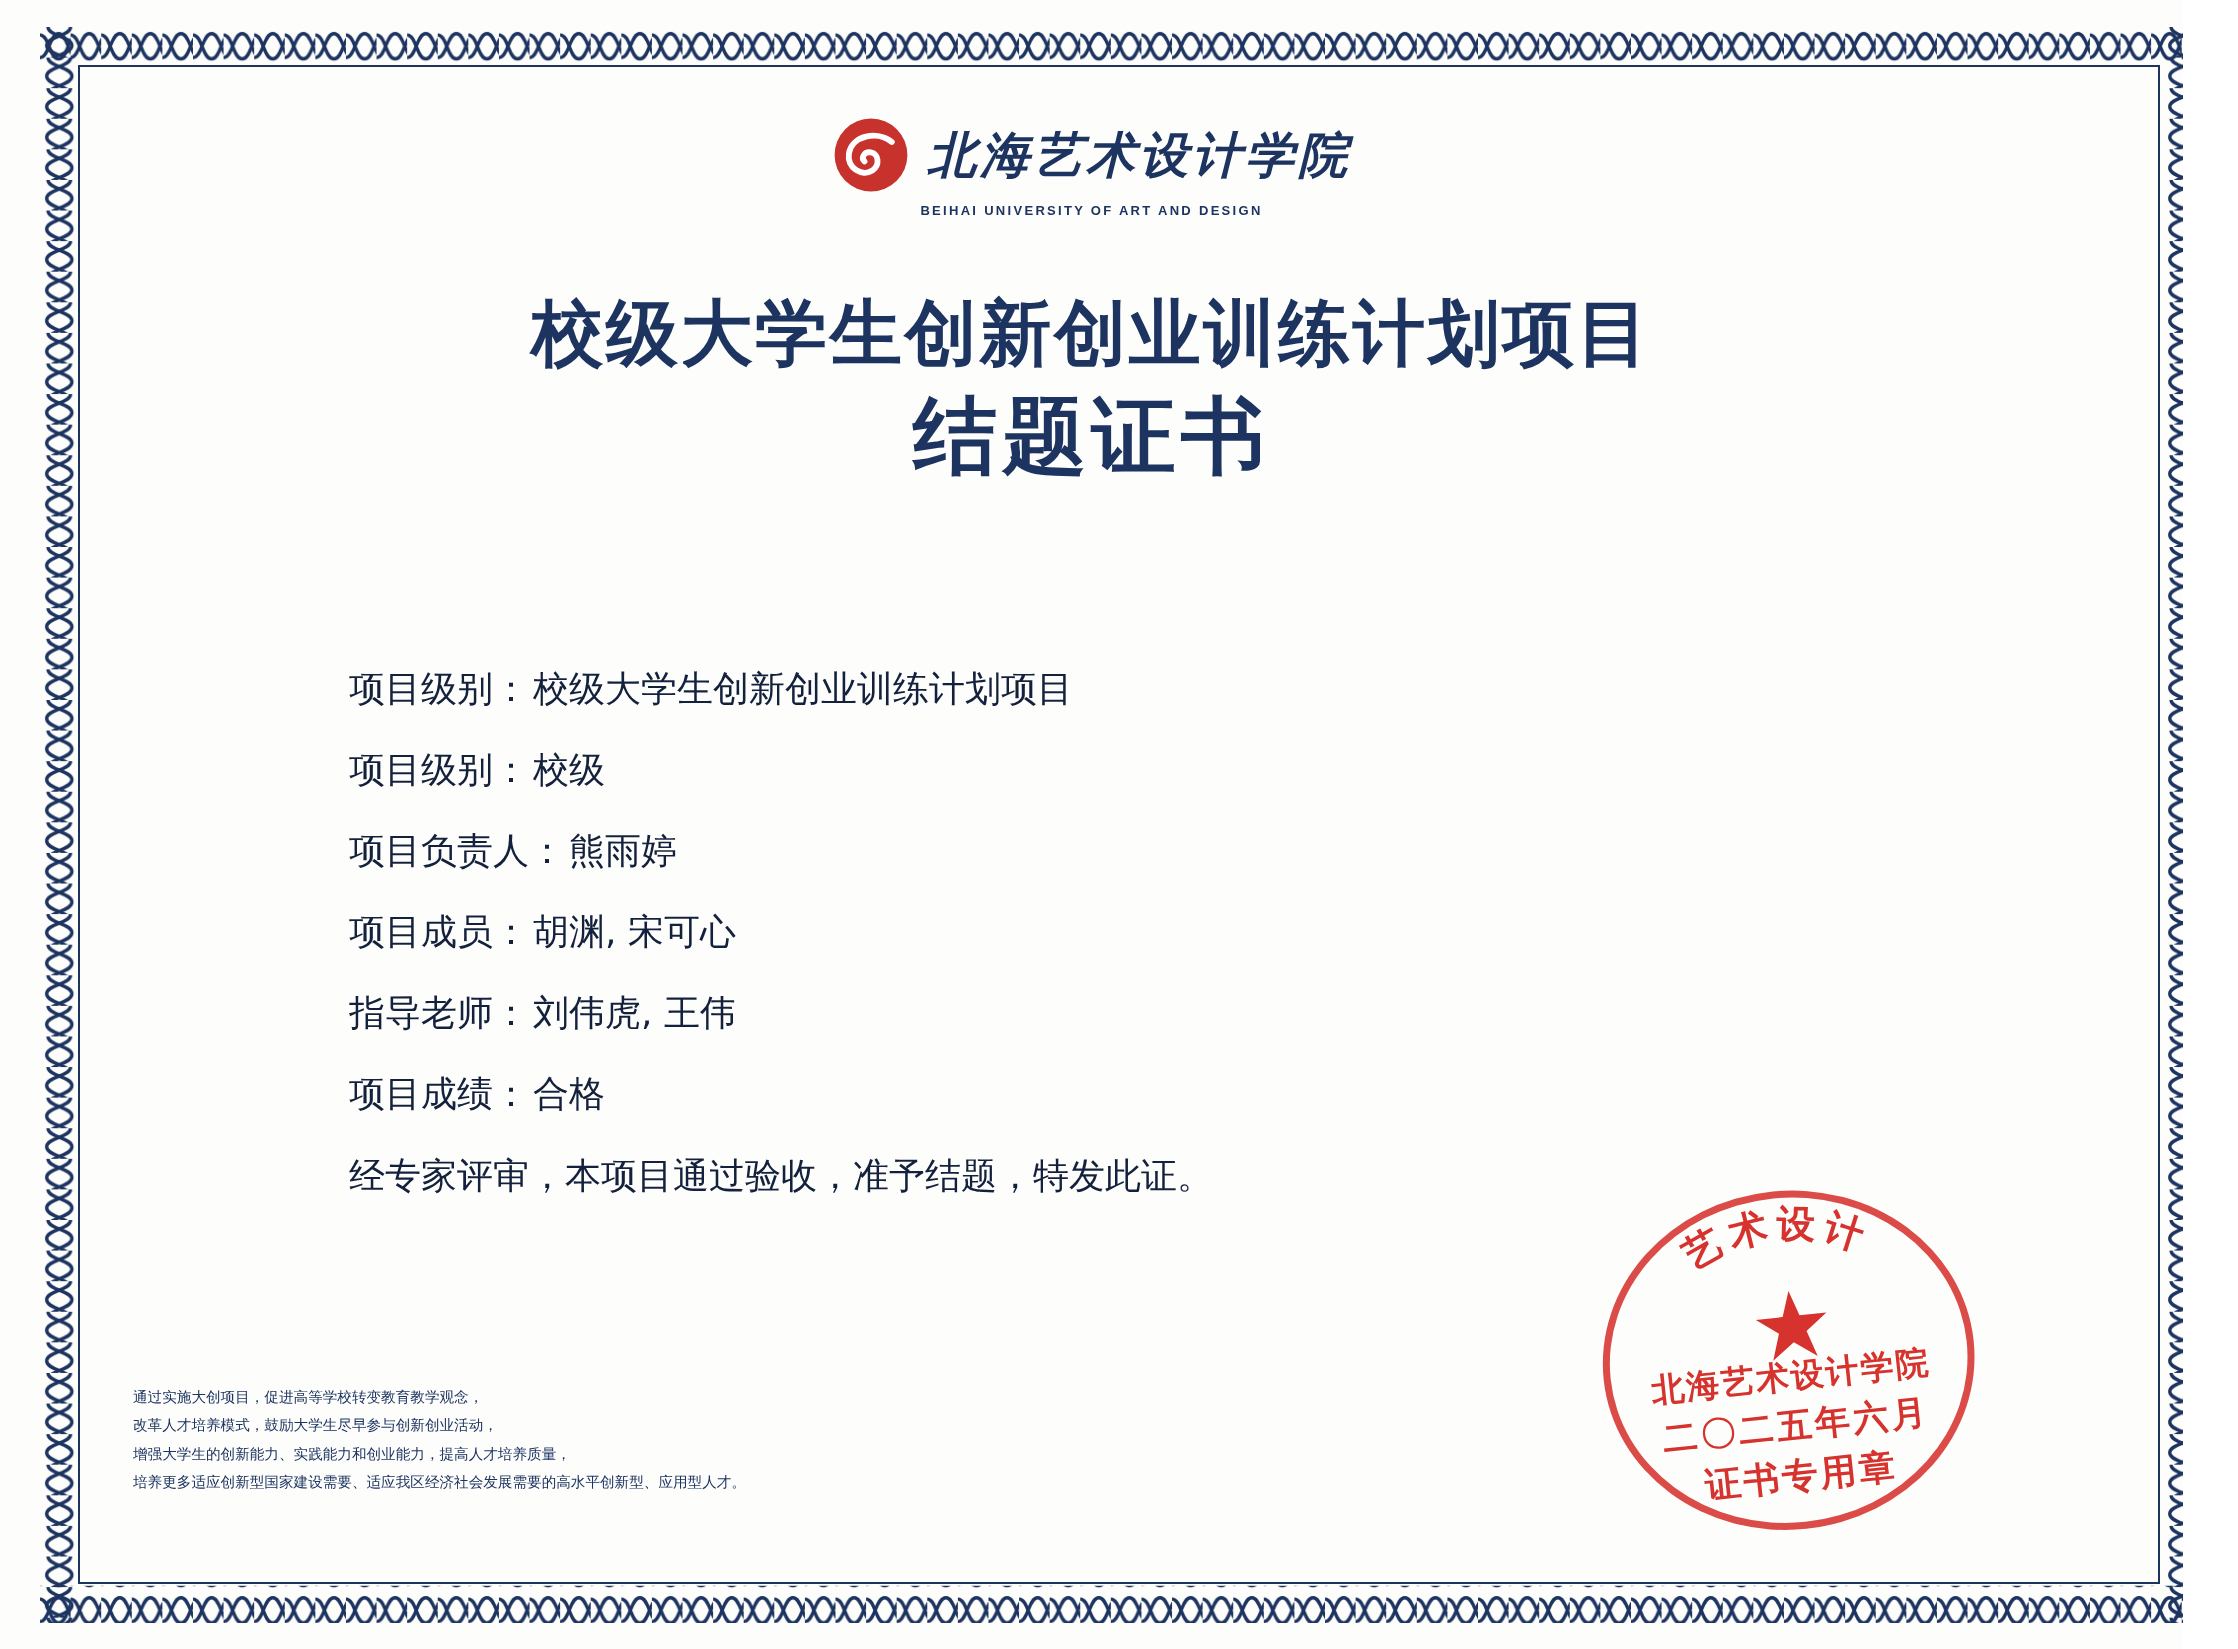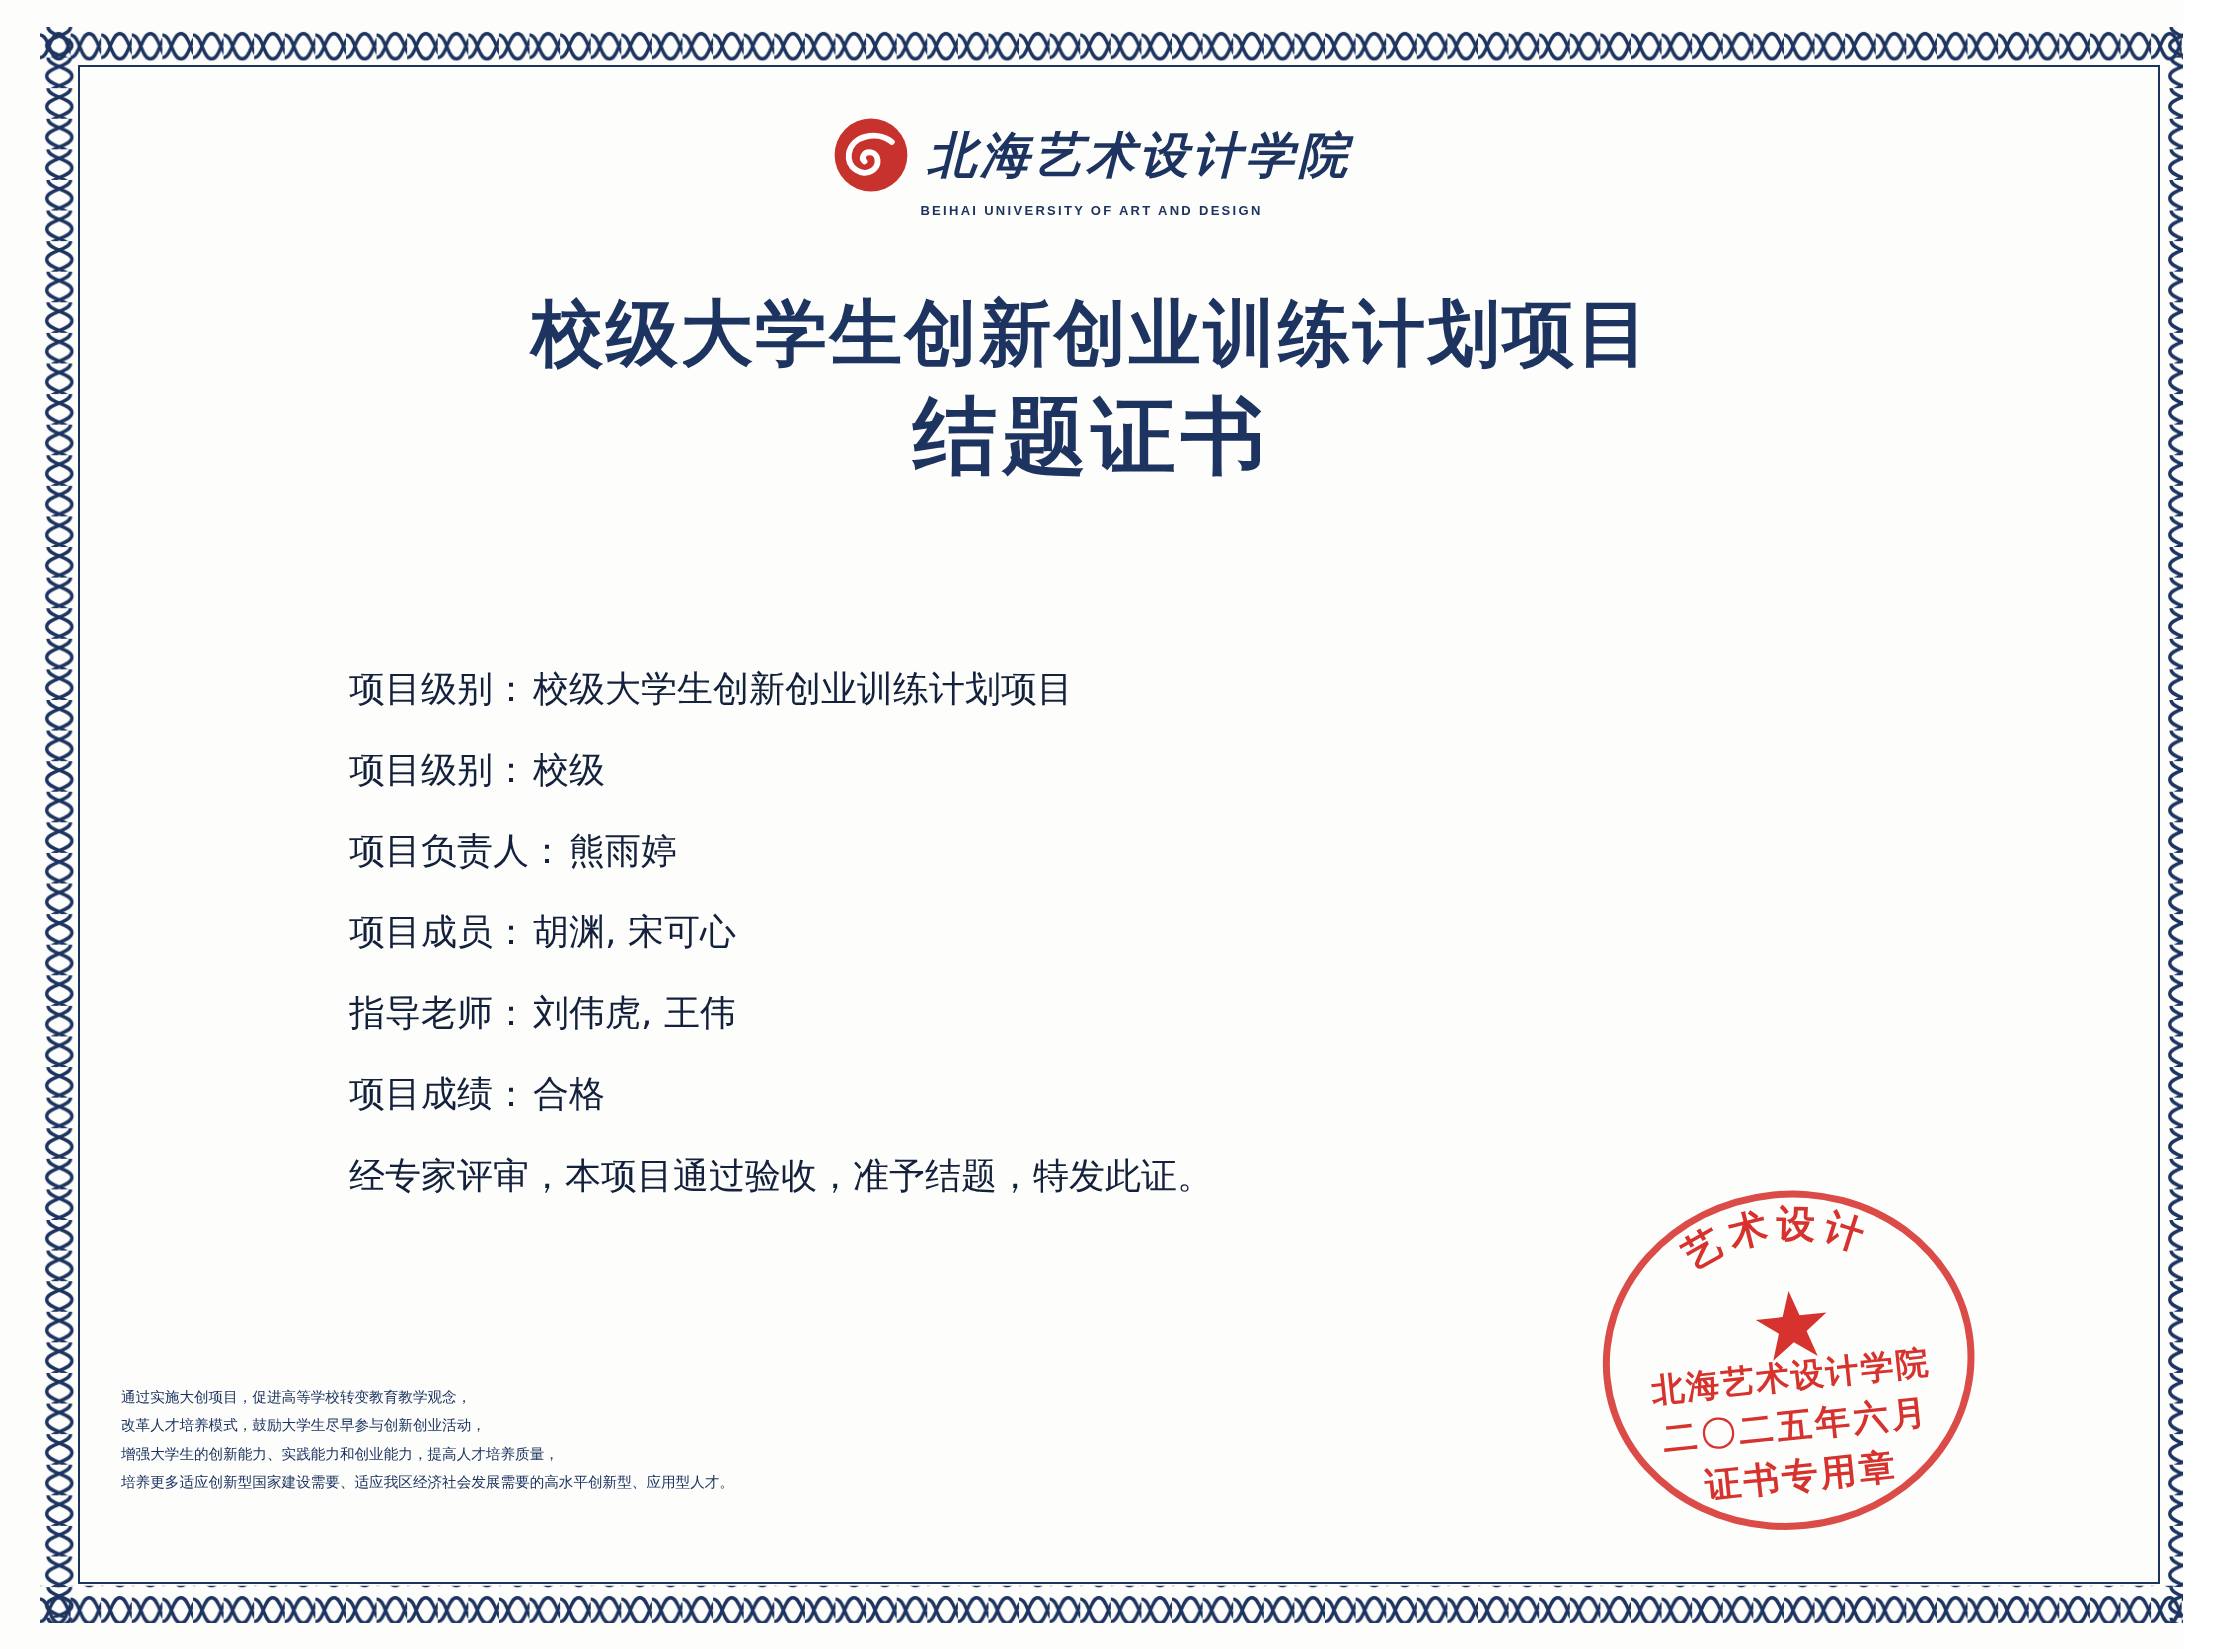--- a/index.html
+++ b/index.html
@@ -125,21 +125,21 @@
   .statement {
     margin-top: 33px;
     font-size: 36px;
     color: #13213d;
     font-family: "DejaVu Sans", sans-serif;
   }
 
   
   .footnote {
     position: absolute;
-    left: 121px;
+    left: 133px;
     top: 1383px;
     width: 931px;
     font-size: 14.6px;
     line-height: 1.95;
     color: #1d3461;
     font-family: "DejaVu Sans", sans-serif;
   }
 
   
   .seal {

